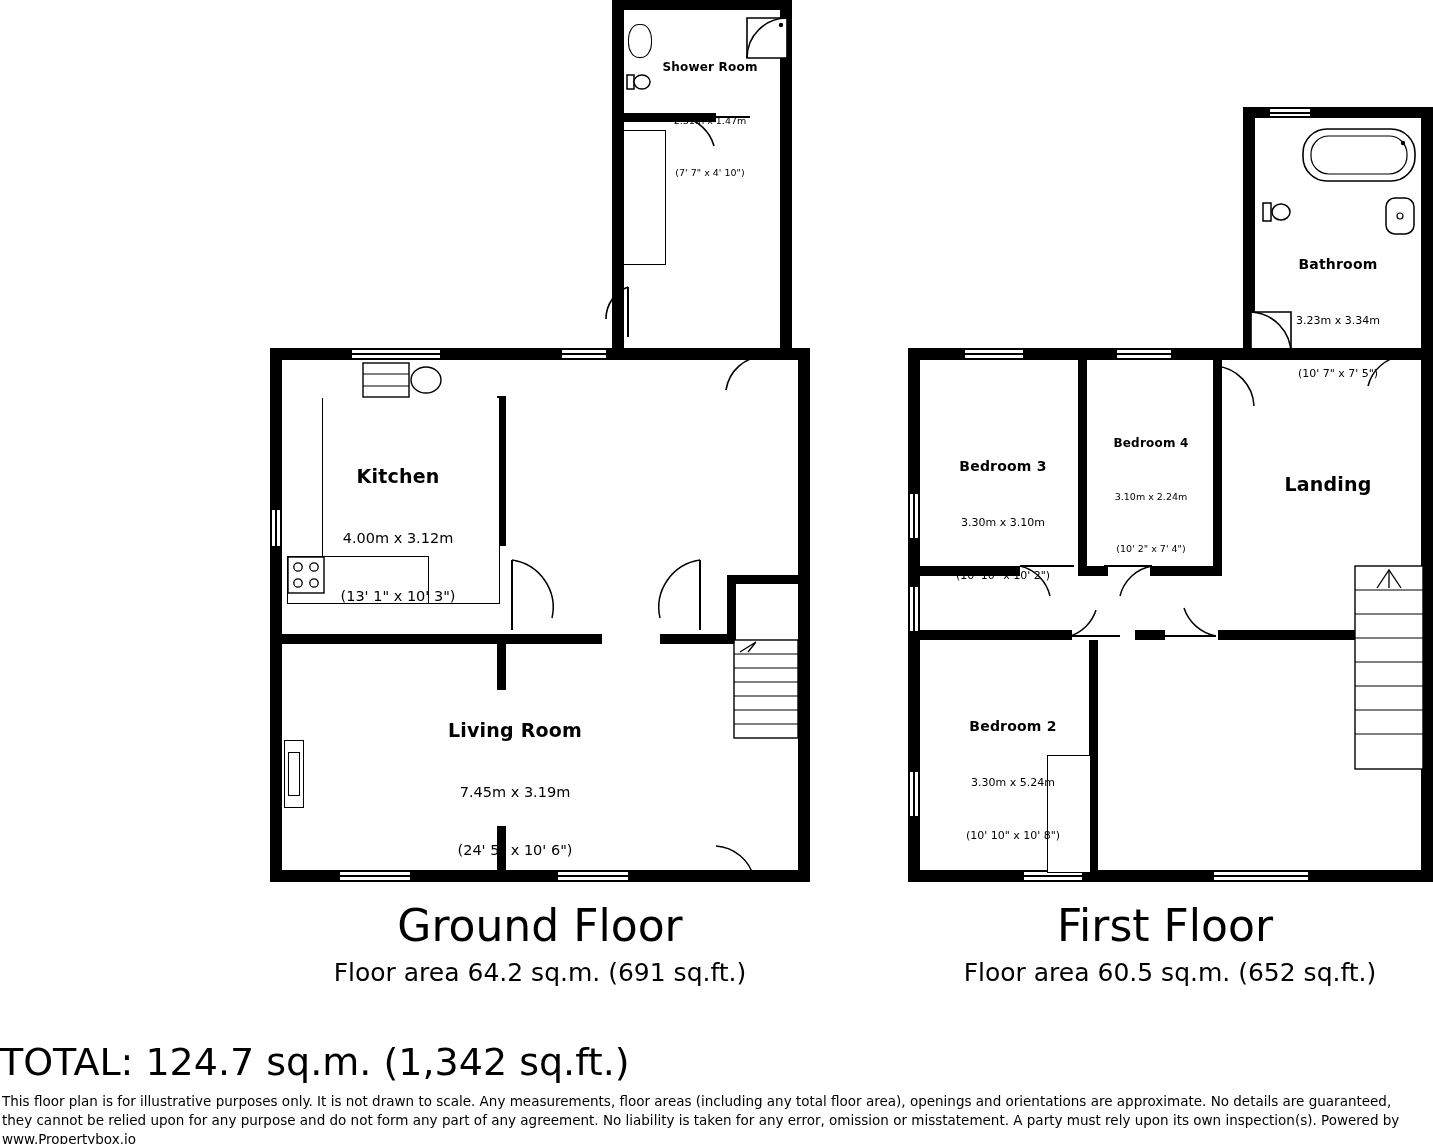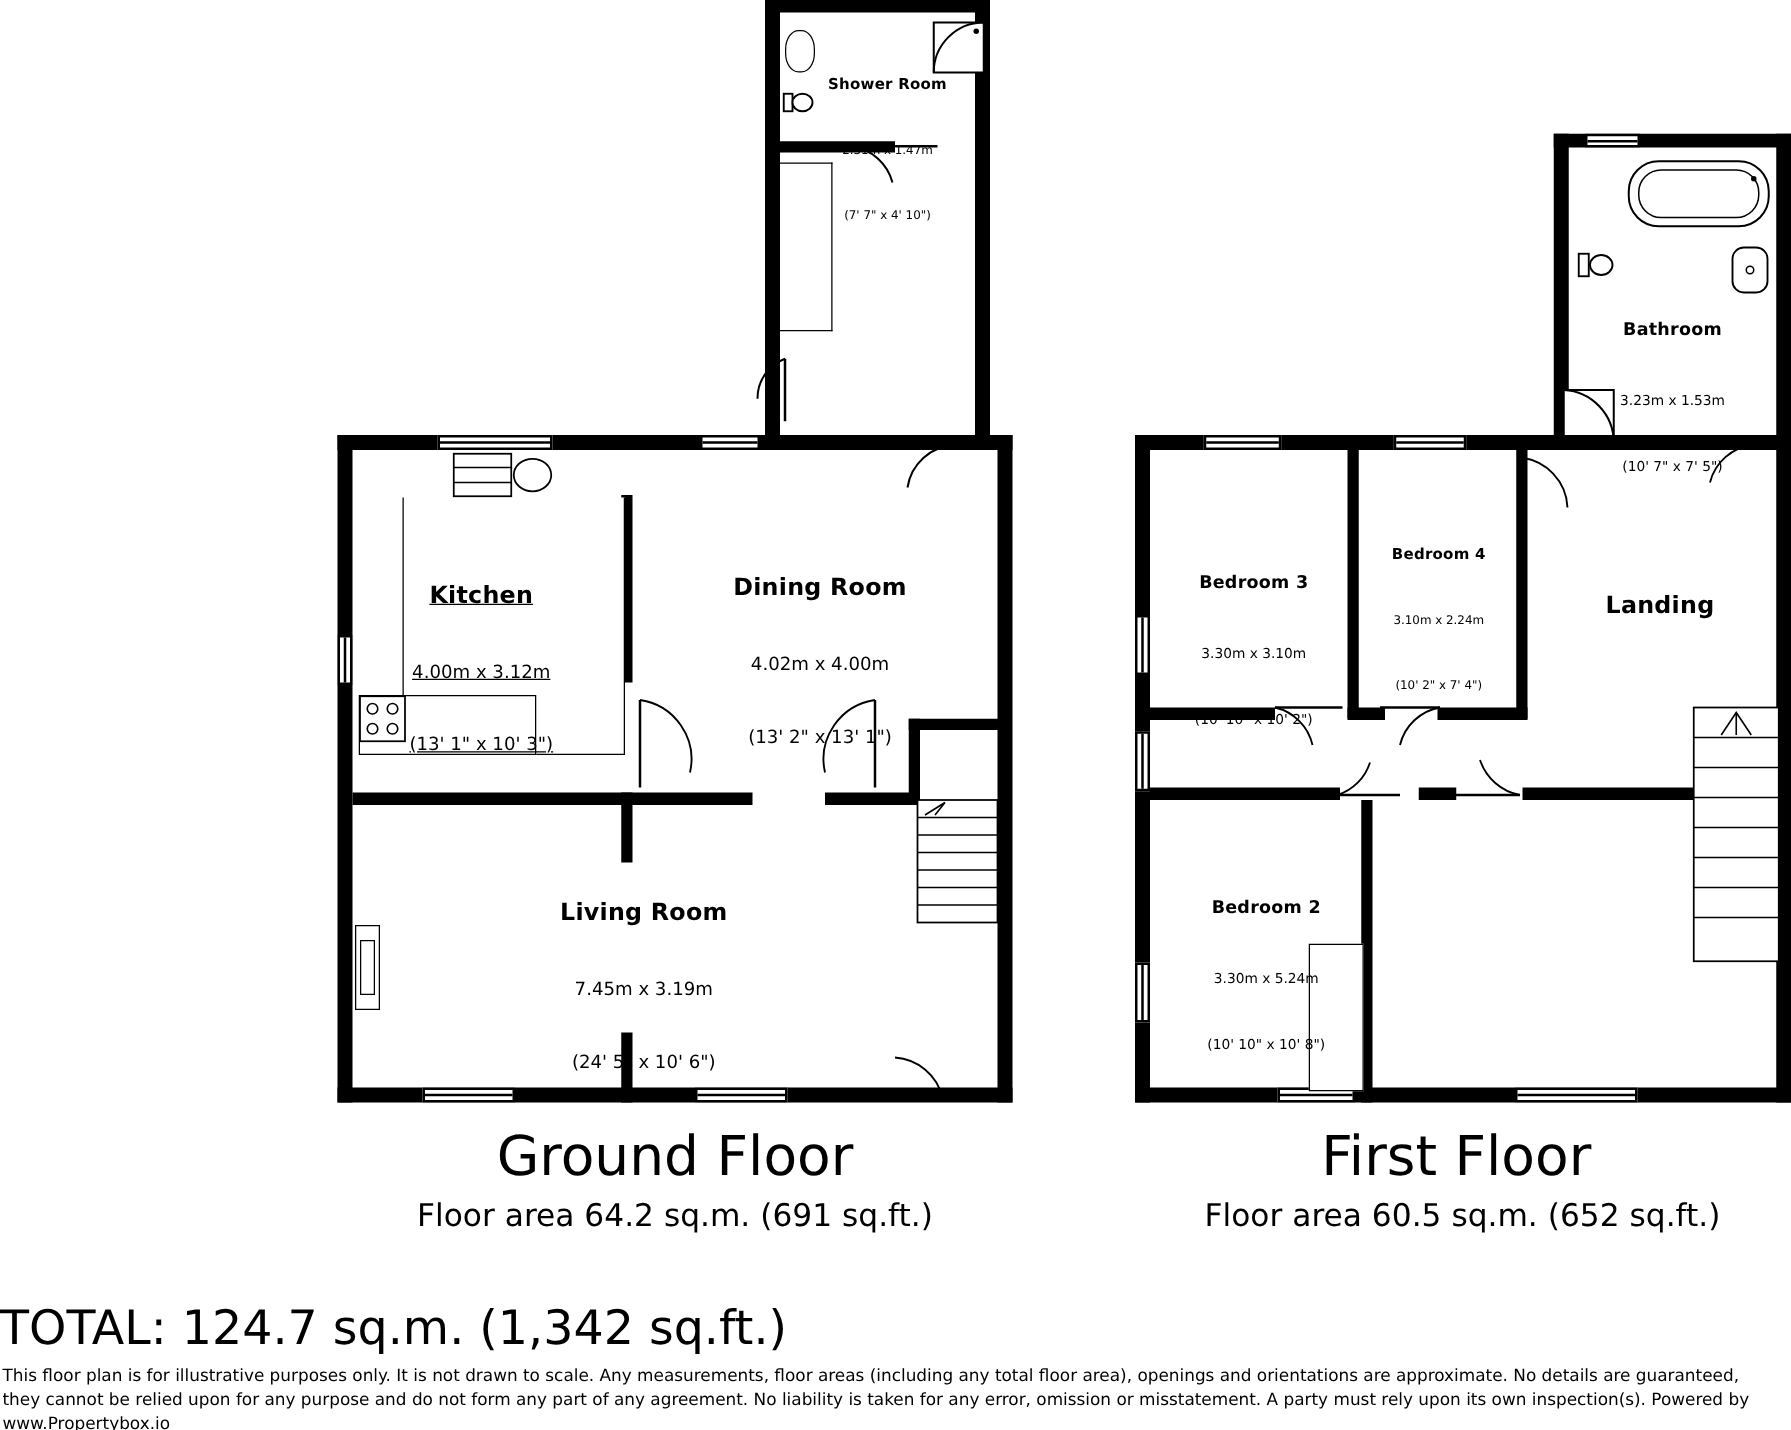--- a/index.html
+++ b/index.html
@@ -194,31 +194,26 @@
   </svg>
   <svg style="position:absolute; left:652px; top:556px;" width="56" height="82">
     <path d="M48,4 L48,74" stroke="#000" stroke-width="2" fill="none"></path>
     <path d="M48,4 A48,48 0 0 0 8,62" stroke="#000" stroke-width="1.5" fill="none"></path>
   </svg>
   <svg style="position:absolute; left:696px; top:844px;" width="62" height="40">
     <path d="M58,34 L8,34" stroke="#000" stroke-width="2" fill="none"></path>
     <path d="M58,34 A42,42 0 0 0 20,2" stroke="#000" stroke-width="1.5" fill="none"></path>
   </svg>
 
-  <div class="label" style="left:265px; top:465px; width:240px;text-decoration:underline;">
+  <div class="label" style="left:278px; top:465px; width:240px;">
     <div class="rname">Kitchen</div>
     <div class="rdim">4.00m x 3.12m</div>
     <div class="rdim">(13' 1" x 10' 3")</div>
   </div>
 
-  <div class="label" style="left:530px; top:459px; width:252px;">
-    <div class="rname">Dining Room</div>
-    <div class="rdim">4.02m x 4.00m</div>
-    <div class="rdim">(13' 2" x 13' 1")</div>
-  </div>
 
   <div class="label" style="left:390px; top:719px; width:250px;">
     <div class="rname">Living Room</div>
     <div class="rdim">7.45m x 3.19m</div>
     <div class="rdim">(24' 5" x 10' 6")</div>
   </div>
 </div>
 
 <div class="plan" id="first-plan">
 
@@ -240,21 +235,21 @@
     <rect x="2" y="2" width="28" height="36" rx="9" fill="#fff" stroke="#000" stroke-width="1.5"></rect>
     <circle cx="16" cy="20" r="3" fill="#fff" stroke="#000" stroke-width="1.2"></circle>
   </svg>
   <svg style="position:absolute; left:399px; top:310px;" width="44" height="48">
     <path d="M2,46 L2,2 L42,2 L42,46 Z" fill="#fff" stroke="#000" stroke-width="1.6"></path>
     <path d="M2,2 A42,42 0 0 1 42,44" fill="none" stroke="#000" stroke-width="1.6"></path>
   </svg>
 
   <div class="label mid" style="left:398px; top:256px; width:180px;">
     <div class="rname">Bathroom</div>
-    <div class="rdim">3.23m x 1.53m</div>
+    <div class="rdim">3.23m x 3.34m</div>
     <div class="rdim">(10' 7" x 7' 5")</div>
   </div>
 
   <div class="wall" style="left:58px; top:348px; width:12px; height:534px;"></div>
   <div class="wall" style="left:58px; top:348px; width:525px; height:12px;"></div>
   <div class="wall" style="left:571px; top:348px; width:12px; height:534px;"></div>
   <div class="wall" style="left:58px; top:870px; width:525px; height:12px;"></div>
 
   <div class="win h" style="left:113px; top:348px; width:62px; height:12px;"></div>
   <div class="win h" style="left:265px; top:348px; width:58px; height:12px;"></div>

